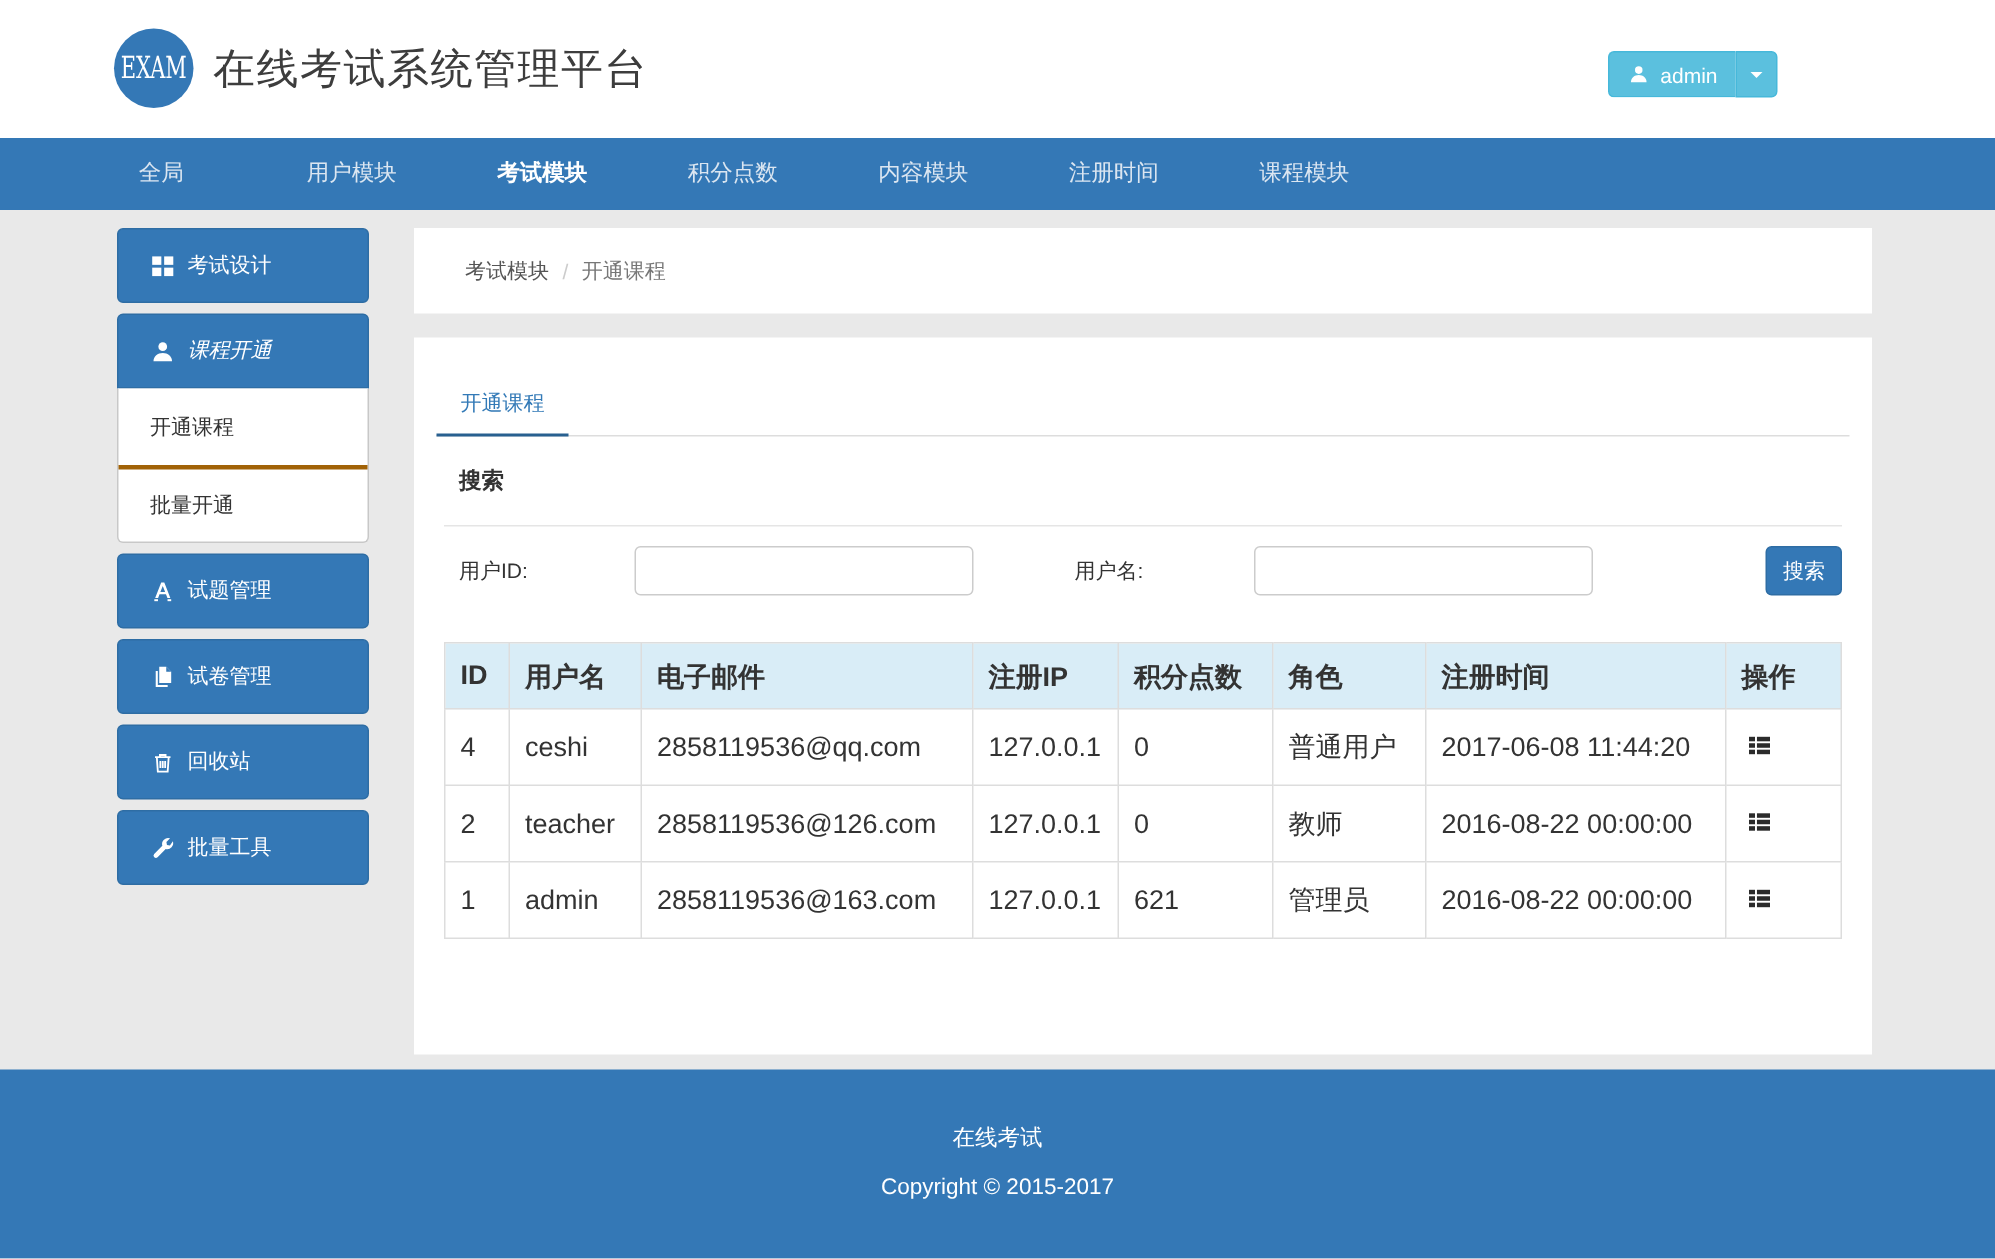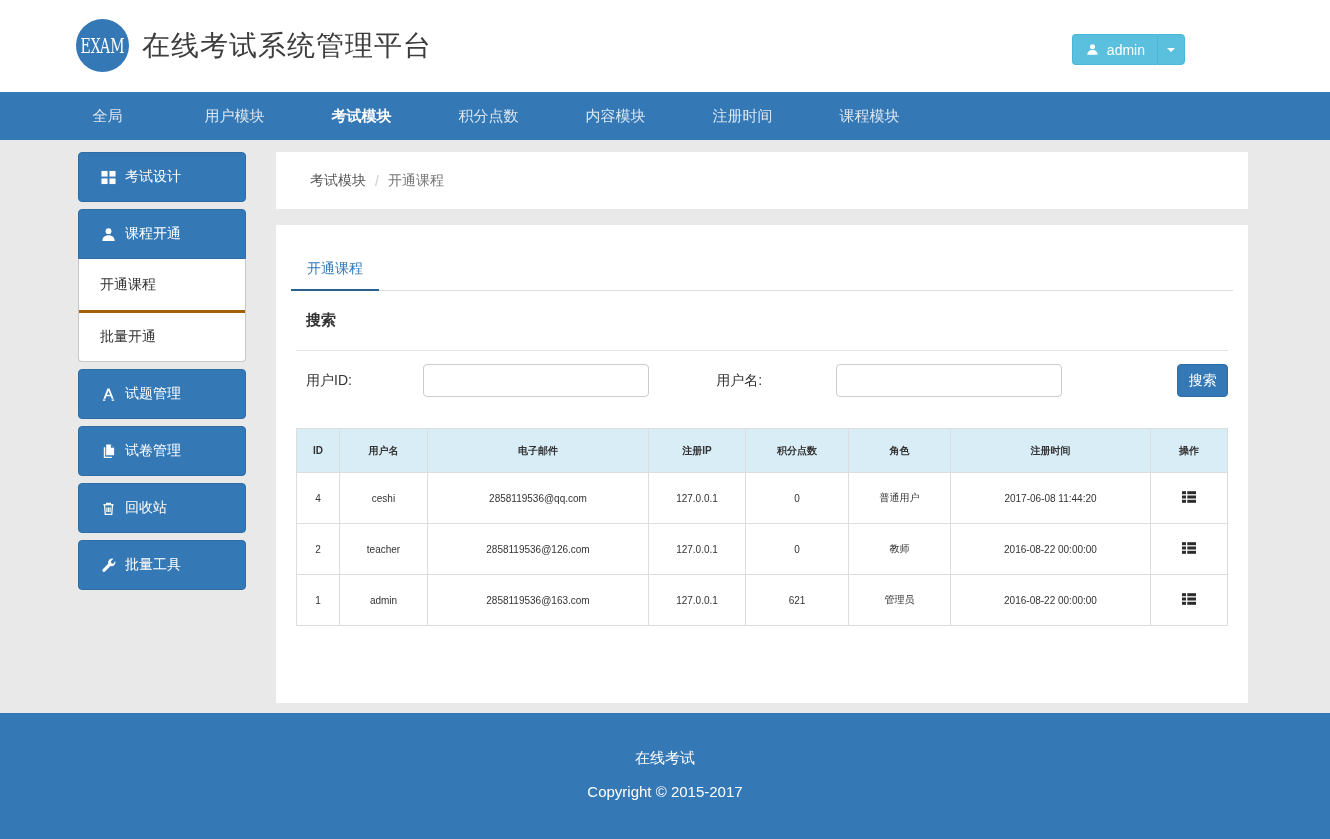--- a/index.html
+++ b/index.html
@@ -22,21 +22,21 @@
   
   .navbar { position: absolute; top: 92px; left: 0; width: 100%; height: 48px; background: #3478b6; }
   .navbar ul { list-style: none; display: flex; padding-left: 44px; }
   .navbar li { width: 127px; text-align: center; line-height: 48px; font-size: 15px; color: #dbe6f1; cursor: pointer; }
   .navbar li.active { color: #ffffff; font-weight: bold; }
 
   
   .sidebar { position: absolute; left: 78px; top: 152px; width: 168px; }
   .side-panel { margin-bottom: 7px; border-radius: 4px; }
   .side-head { height: 50px; background: #3478b6; border: 1px solid #2e6da4; border-radius: 4px; color: #fff; font-size: 14px; display: flex; align-items: center; padding-left: 21px; gap: 9px; cursor: pointer; }
-  .side-panel.open .side-head { border-radius: 4px 4px 0 0; }
+  .side-panel.open .side-head { border-radius: 4px 4px 0 0; font-style: italic; }
   .side-body { background: #fff; border: 1px solid #c8c8c8; border-top: none; border-radius: 0 0 4px 4px; }
   .side-sub { height: 51px; display: flex; align-items: center; padding-left: 21px; font-size: 14px; color: #333; cursor: pointer; }
   .side-sub + .side-sub { border-top: 3px solid #a16207; }
   .icon { display: inline-flex; width: 16px; height: 16px; align-items: center; justify-content: center; flex: none; }
 
   
   .content { position: absolute; left: 276px; top: 152px; width: 972px; }
   .breadcrumb-panel { height: 57px; background: #fff; display: flex; align-items: center; padding-left: 34px; font-size: 14px; }
   .bc-parent { color: #555; cursor: pointer; }
   .bc-sep { color: #ccc; margin: 0 9px; }
@@ -50,21 +50,21 @@
 
   .form-row { display: flex; align-items: center; margin-top: 13px; padding-left: 10px; height: 33px; gap: 24px; }
   .form-label { font-size: 14px; color: #333; }
   .lbl-1 { width: 96px; }
   .lbl-2 { margin-left: 43px; width: 99px; }
   .text-input { width: 232px; height: 33px; border: 1px solid #ccc; border-radius: 4px; padding: 0 10px; font-size: 14px; color: #333; outline: none; font-family: inherit; }
   .search-btn { margin-left: 91px; width: 52px; height: 33px; background: #3478b6; border: 1px solid #2e6da4; border-radius: 4px; color: #fff; font-size: 14px; cursor: pointer; font-family: inherit; }
 
   
   table.data { border-collapse: collapse; margin-top: 31px; table-layout: fixed; width: 931px; }
-  table.data th, table.data td { border: 1px solid #ddd; text-align: center; font-size: 10px; padding: 0 10px; }
+  table.data th, table.data td { border: 1px solid #ddd; text-align: left; font-size: 18px; padding: 0 10px; }
   table.data th { background: #d9edf7; height: 44px; color: #333; font-weight: bold; }
   table.data td { height: 51px; color: #333; background: #fff; }
   td.action-cell { text-align: center; }
   .action-btn { background: none; border: none; cursor: pointer; padding: 2px 4px; }
 
   
   .footer { position: absolute; left: 0; top: 713px; width: 100%; height: 126px; background: #3478b6; color: #fff; text-align: center; }
   .footer-site { padding-top: 36px; font-size: 15px; }
   .footer-copy { margin-top: 15px; font-size: 15px; }
 </style>

